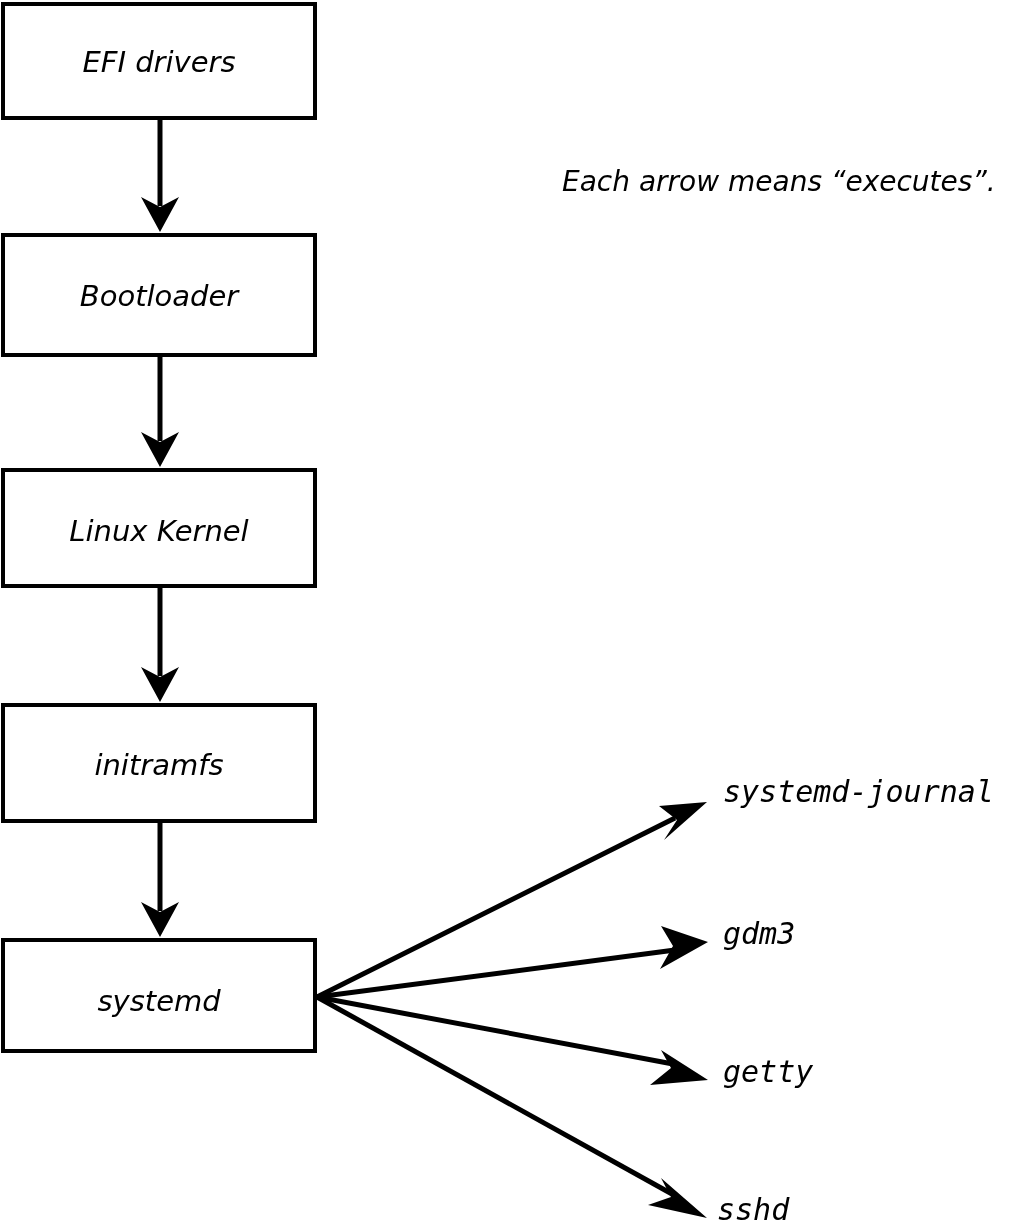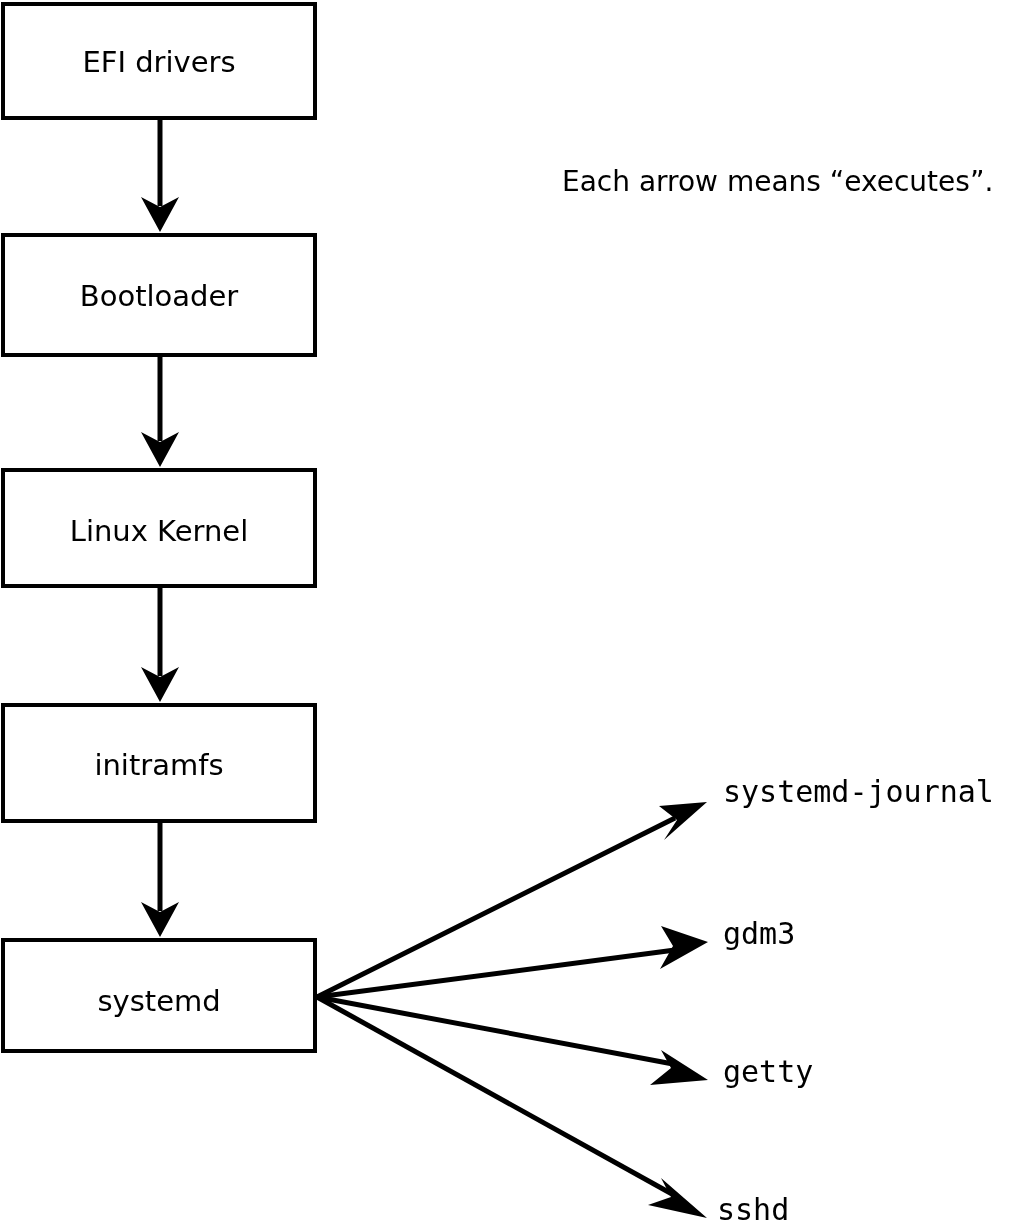--- a/index.html
+++ b/index.html
@@ -8,20 +8,21 @@
     padding: 0;
     background: #ffffff;
   }
   #canvas {
     position: relative;
     width: 1023px;
     height: 1230px;
     background: #ffffff;
     overflow: hidden;
     font-family: "DejaVu Sans", sans-serif;
+    font-style: italic;
   }
   #diagram-svg {
     position: absolute;
     left: 0;
     top: 0;
     width: 1023px;
     height: 1230px;
   }
   .box-rect {
     fill: #ffffff;

